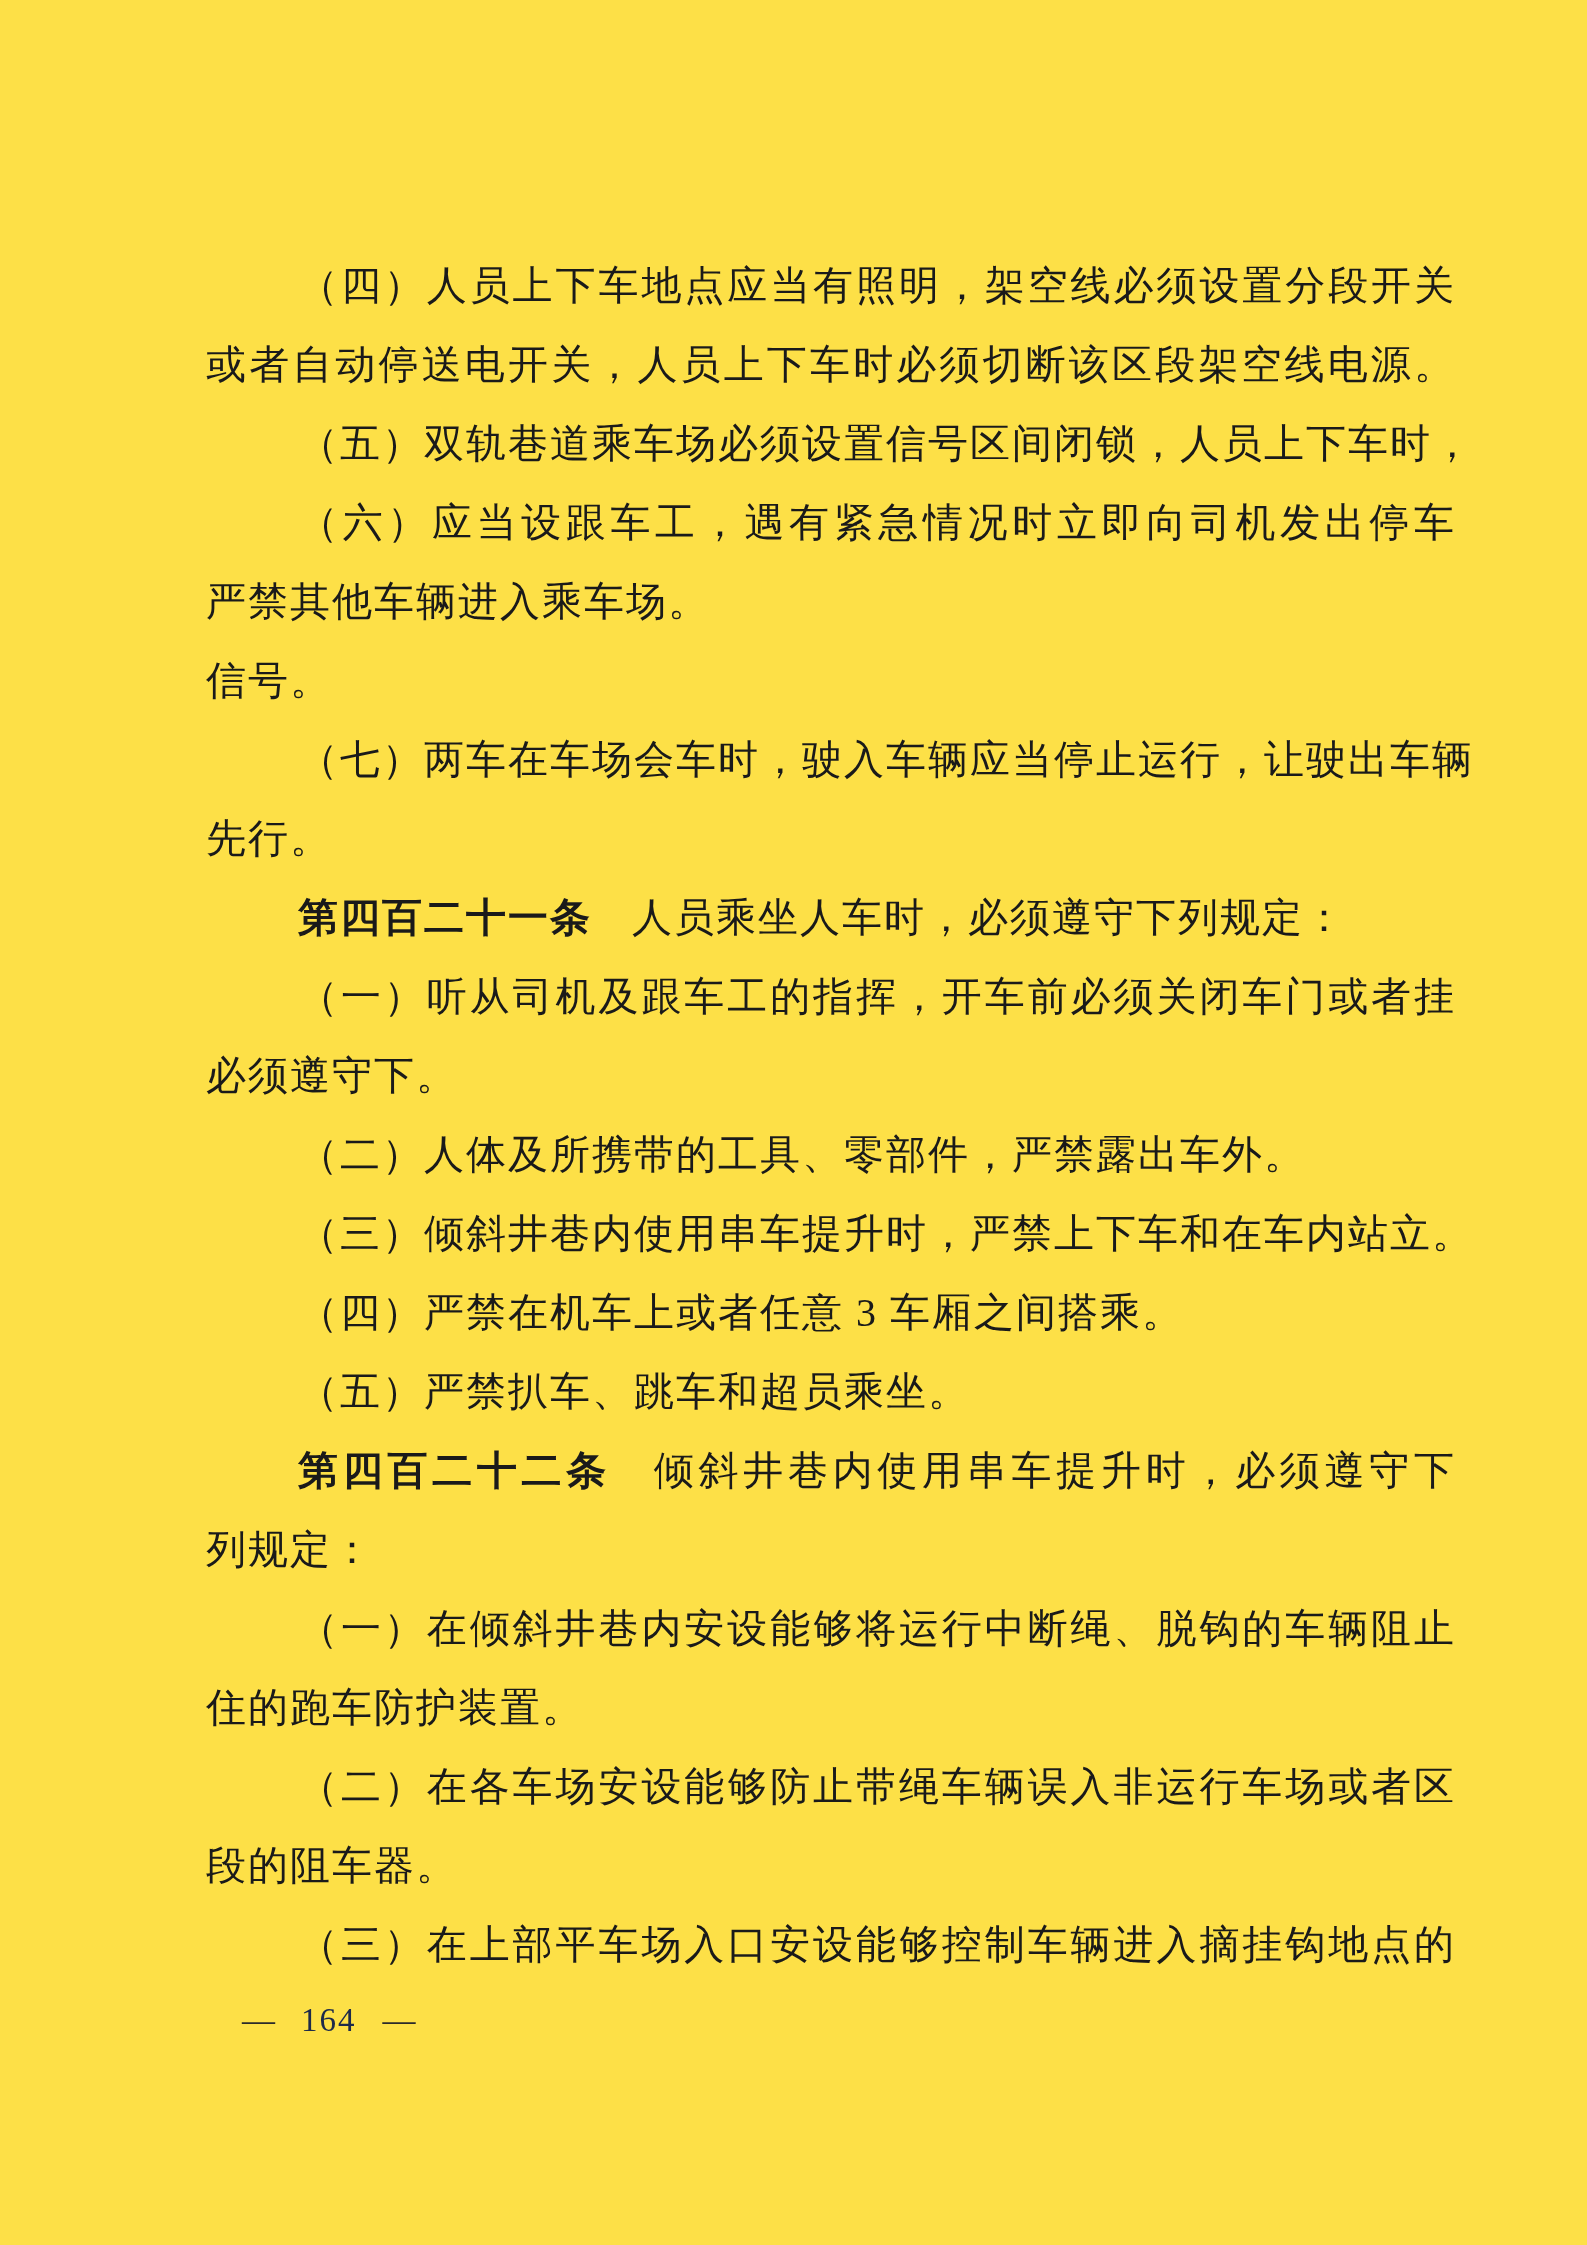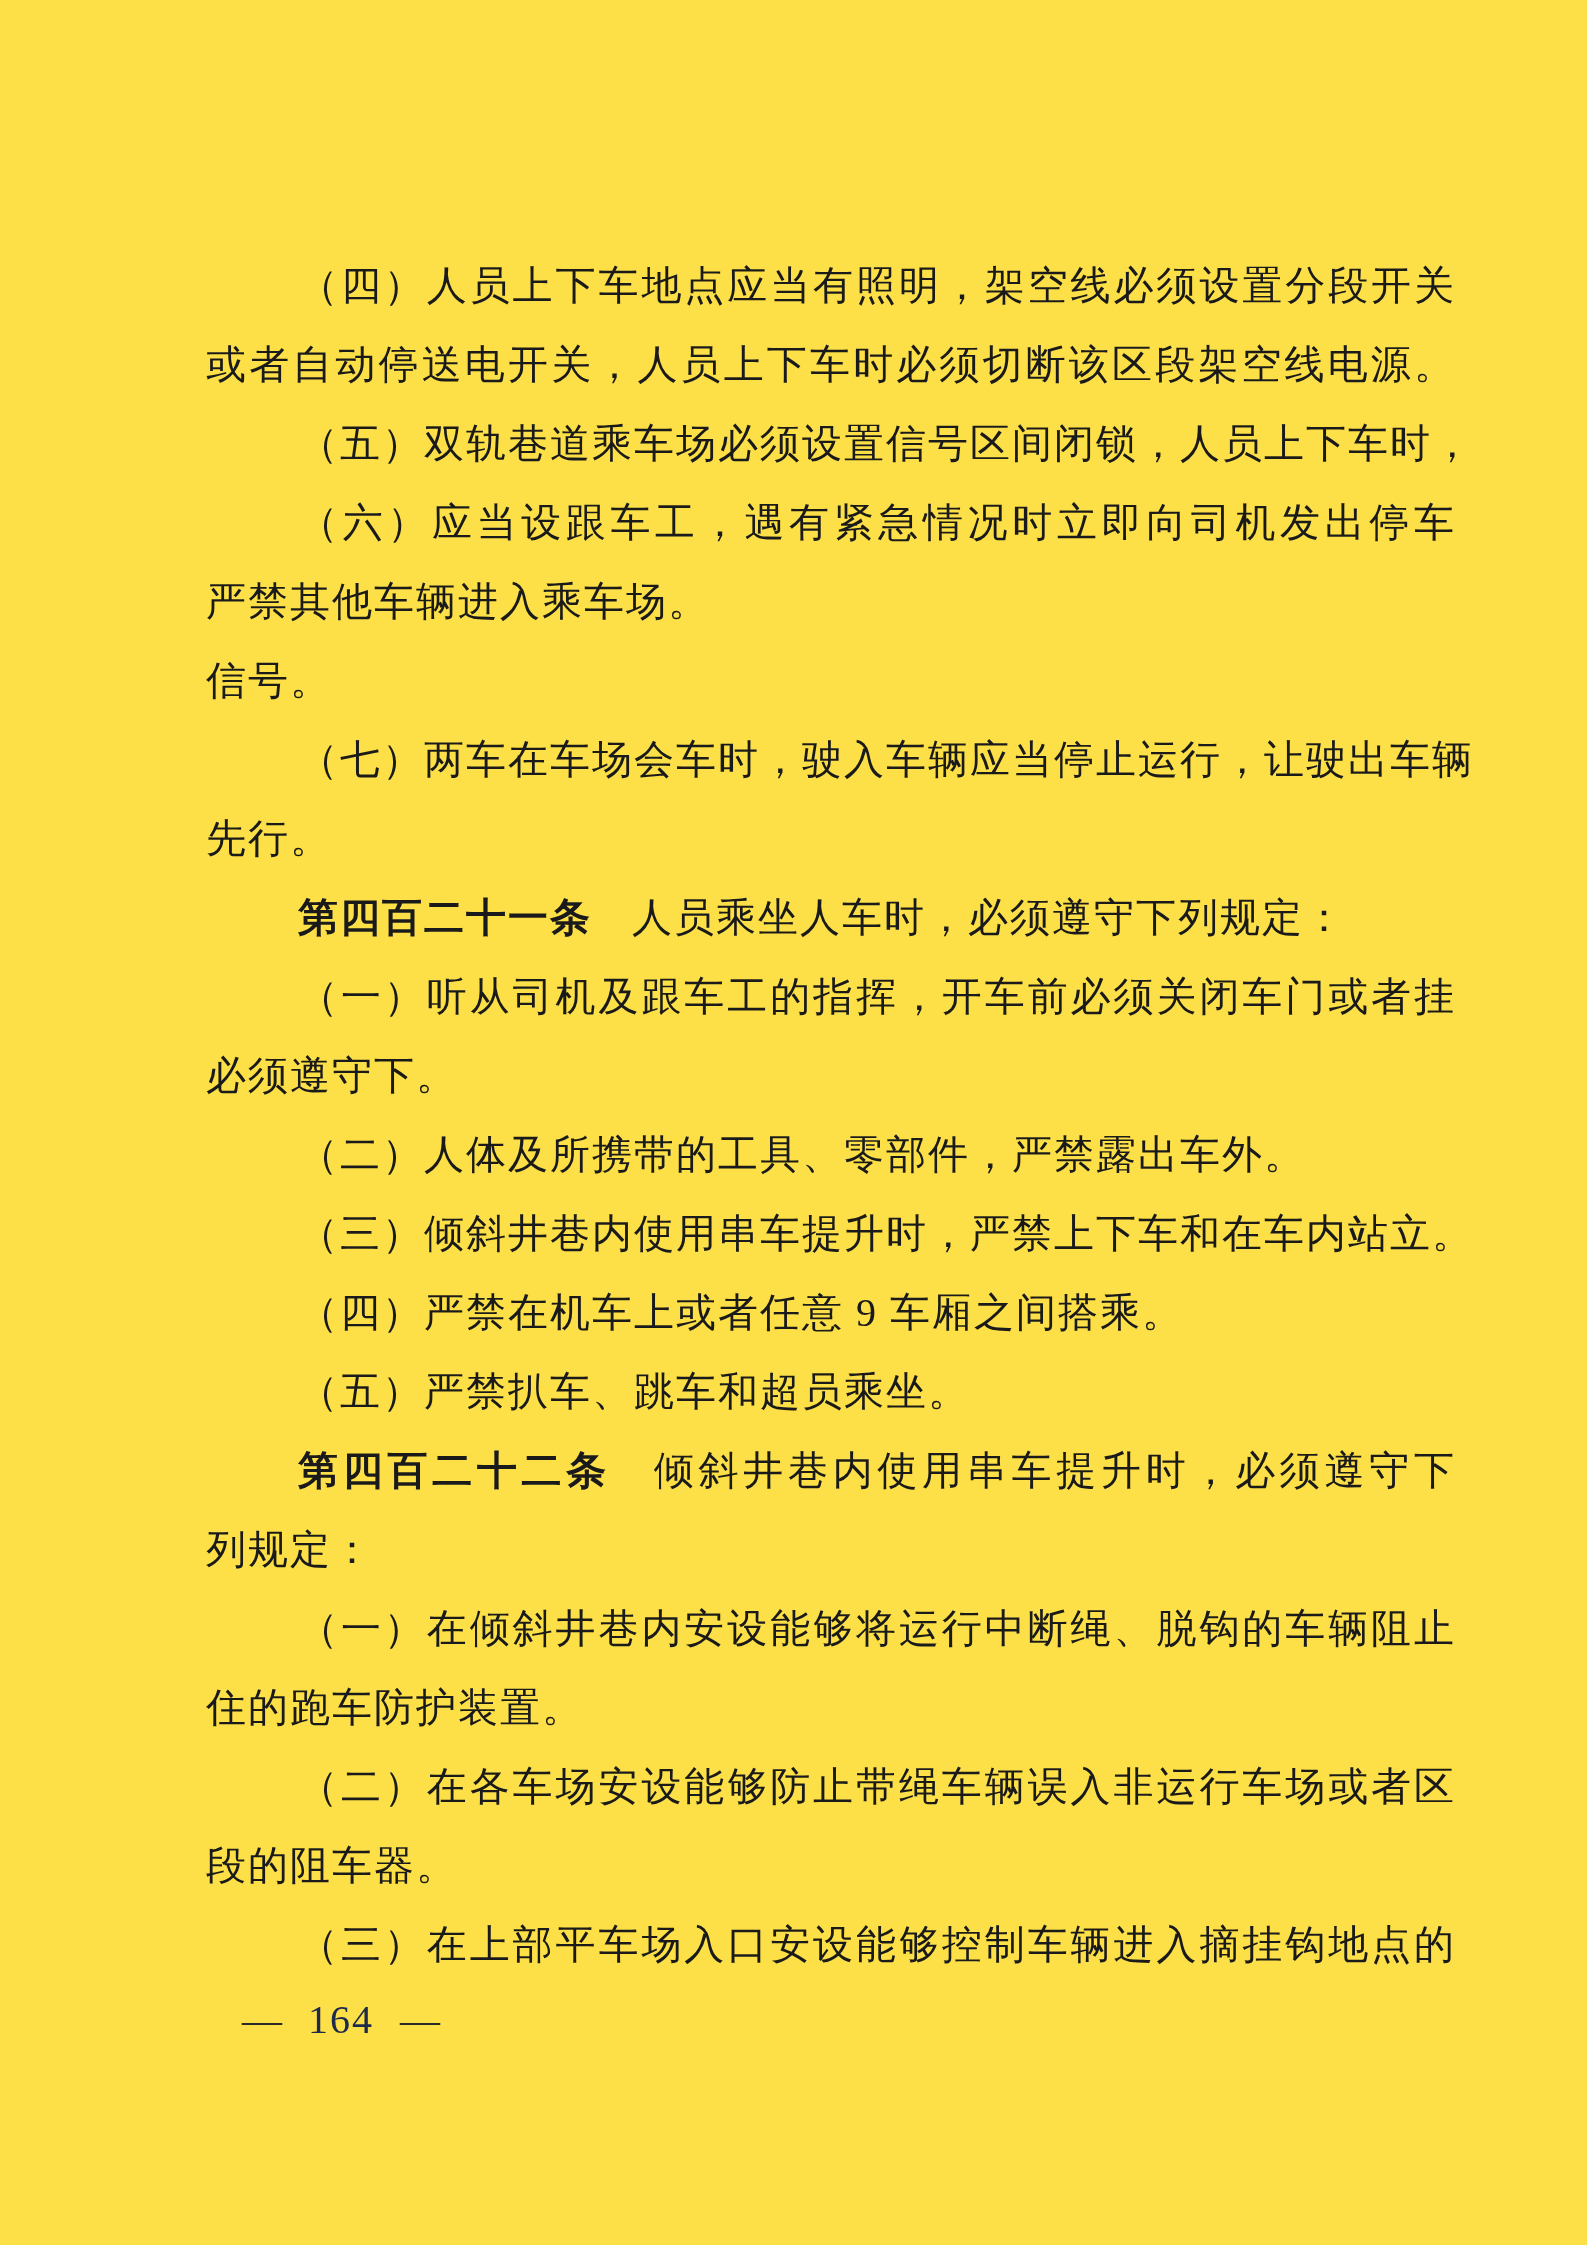--- a/index.html
+++ b/index.html
@@ -46,21 +46,21 @@
   .seg-gap {
     display: inline-block;
     width: 40px;
   }
   .footer {
     position: absolute;
     left: 242px;
     top: 1992px;
     height: 56px;
     line-height: 56px;
-    font-size: 40px;
+    font-size: 33px;
     color: #2a2a2a;
     white-space: nowrap;
     text-align: center;
   }
   .footer .pagenum {
     margin: 0 26px;
     color: #1d2a4a;
     letter-spacing: 2px;
   }
 </style>
@@ -75,21 +75,21 @@
       <div class="line indent fill"><span>（六）应当设跟车工，遇有紧急情况时立即向司机发出停车</span></div>
       <div class="line"><span>严禁其他车辆进入乘车场。</span></div>
       <div class="line"><span>信号。</span></div>
       <div class="line indent fill"><span>（七）两车在车场会车时，驶入车辆应当停止运行，让驶出车辆</span></div>
       <div class="line"><span>先行。</span></div>
       <div class="line indent"><span class="seg-bold">第四百二十一条</span><span class="seg-gap"></span><span>人员乘坐人车时，必须遵守下列规定：</span></div>
       <div class="line indent fill"><span>（一）听从司机及跟车工的指挥，开车前必须关闭车门或者挂</span></div>
       <div class="line"><span>必须遵守下。</span></div>
       <div class="line indent"><span>（二）人体及所携带的工具、零部件，严禁露出车外。</span></div>
       <div class="line indent fill"><span>（三）倾斜井巷内使用串车提升时，严禁上下车和在车内站立。</span></div>
-      <div class="line indent"><span>（四）严禁在机车上或者任意 9 车厢之间搭乘。</span></div>
+      <div class="line indent"><span>（四）严禁在机车上或者任意 3 车厢之间搭乘。</span></div>
       <div class="line indent"><span>（五）严禁扒车、跳车和超员乘坐。</span></div>
       <div class="line indent fill"><span class="seg-bold">第四百二十二条</span><span class="seg-gap"></span><span>倾斜井巷内使用串车提升时，必须遵守下</span></div>
       <div class="line"><span>列规定：</span></div>
       <div class="line indent fill"><span>（一）在倾斜井巷内安设能够将运行中断绳、脱钩的车辆阻止</span></div>
       <div class="line"><span>住的跑车防护装置。</span></div>
       <div class="line indent fill"><span>（二）在各车场安设能够防止带绳车辆误入非运行车场或者区</span></div>
       <div class="line"><span>段的阻车器。</span></div>
       <div class="line indent fill"><span>（三）在上部平车场入口安设能够控制车辆进入摘挂钩地点的</span></div>
     </div>
   <div class="footer">

